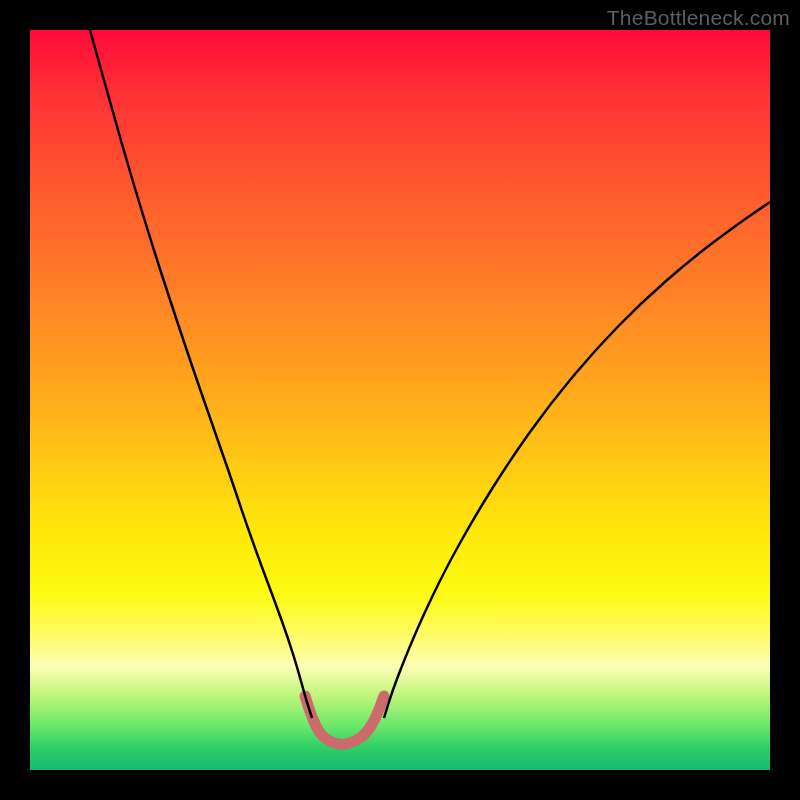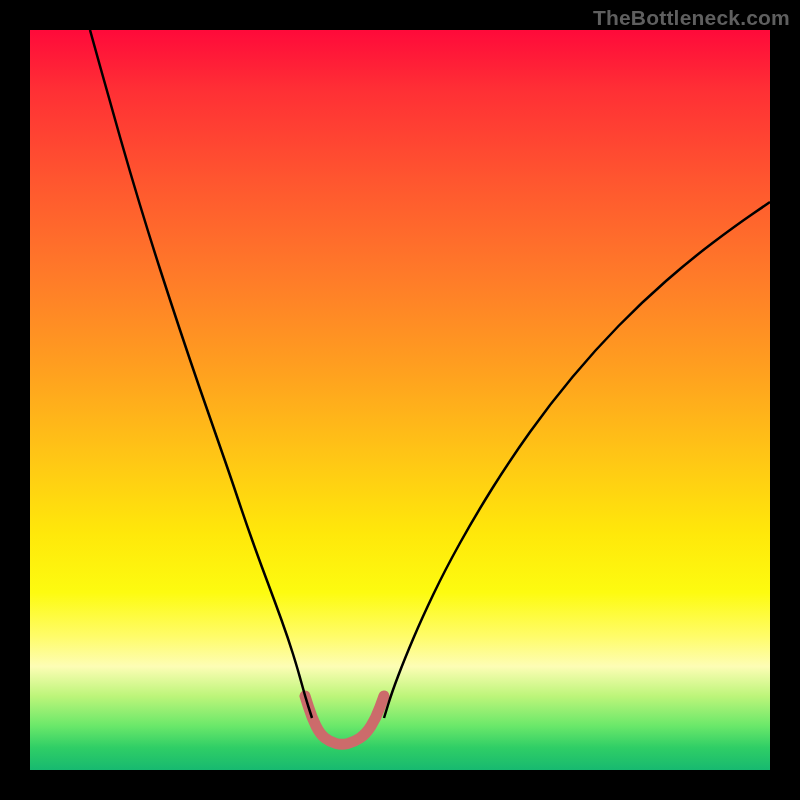--- a/index.html
+++ b/index.html
@@ -54,21 +54,21 @@
     inset: 0;
     width: 100%;
     height: 100%;
   }
   .watermark {
     position: absolute;
     top: 6px;
     right: 10px;
     color: #5f5f5f;
     font-size: 21px;
-    font-weight: 700;
+    font-weight: 400;
     letter-spacing: 0.2px;
     user-select: none;
   }
 </style>
 </head>
 <body>
 
 <div class="frame">
 
   <div class="watermark">TheBottleneck.com</div>

